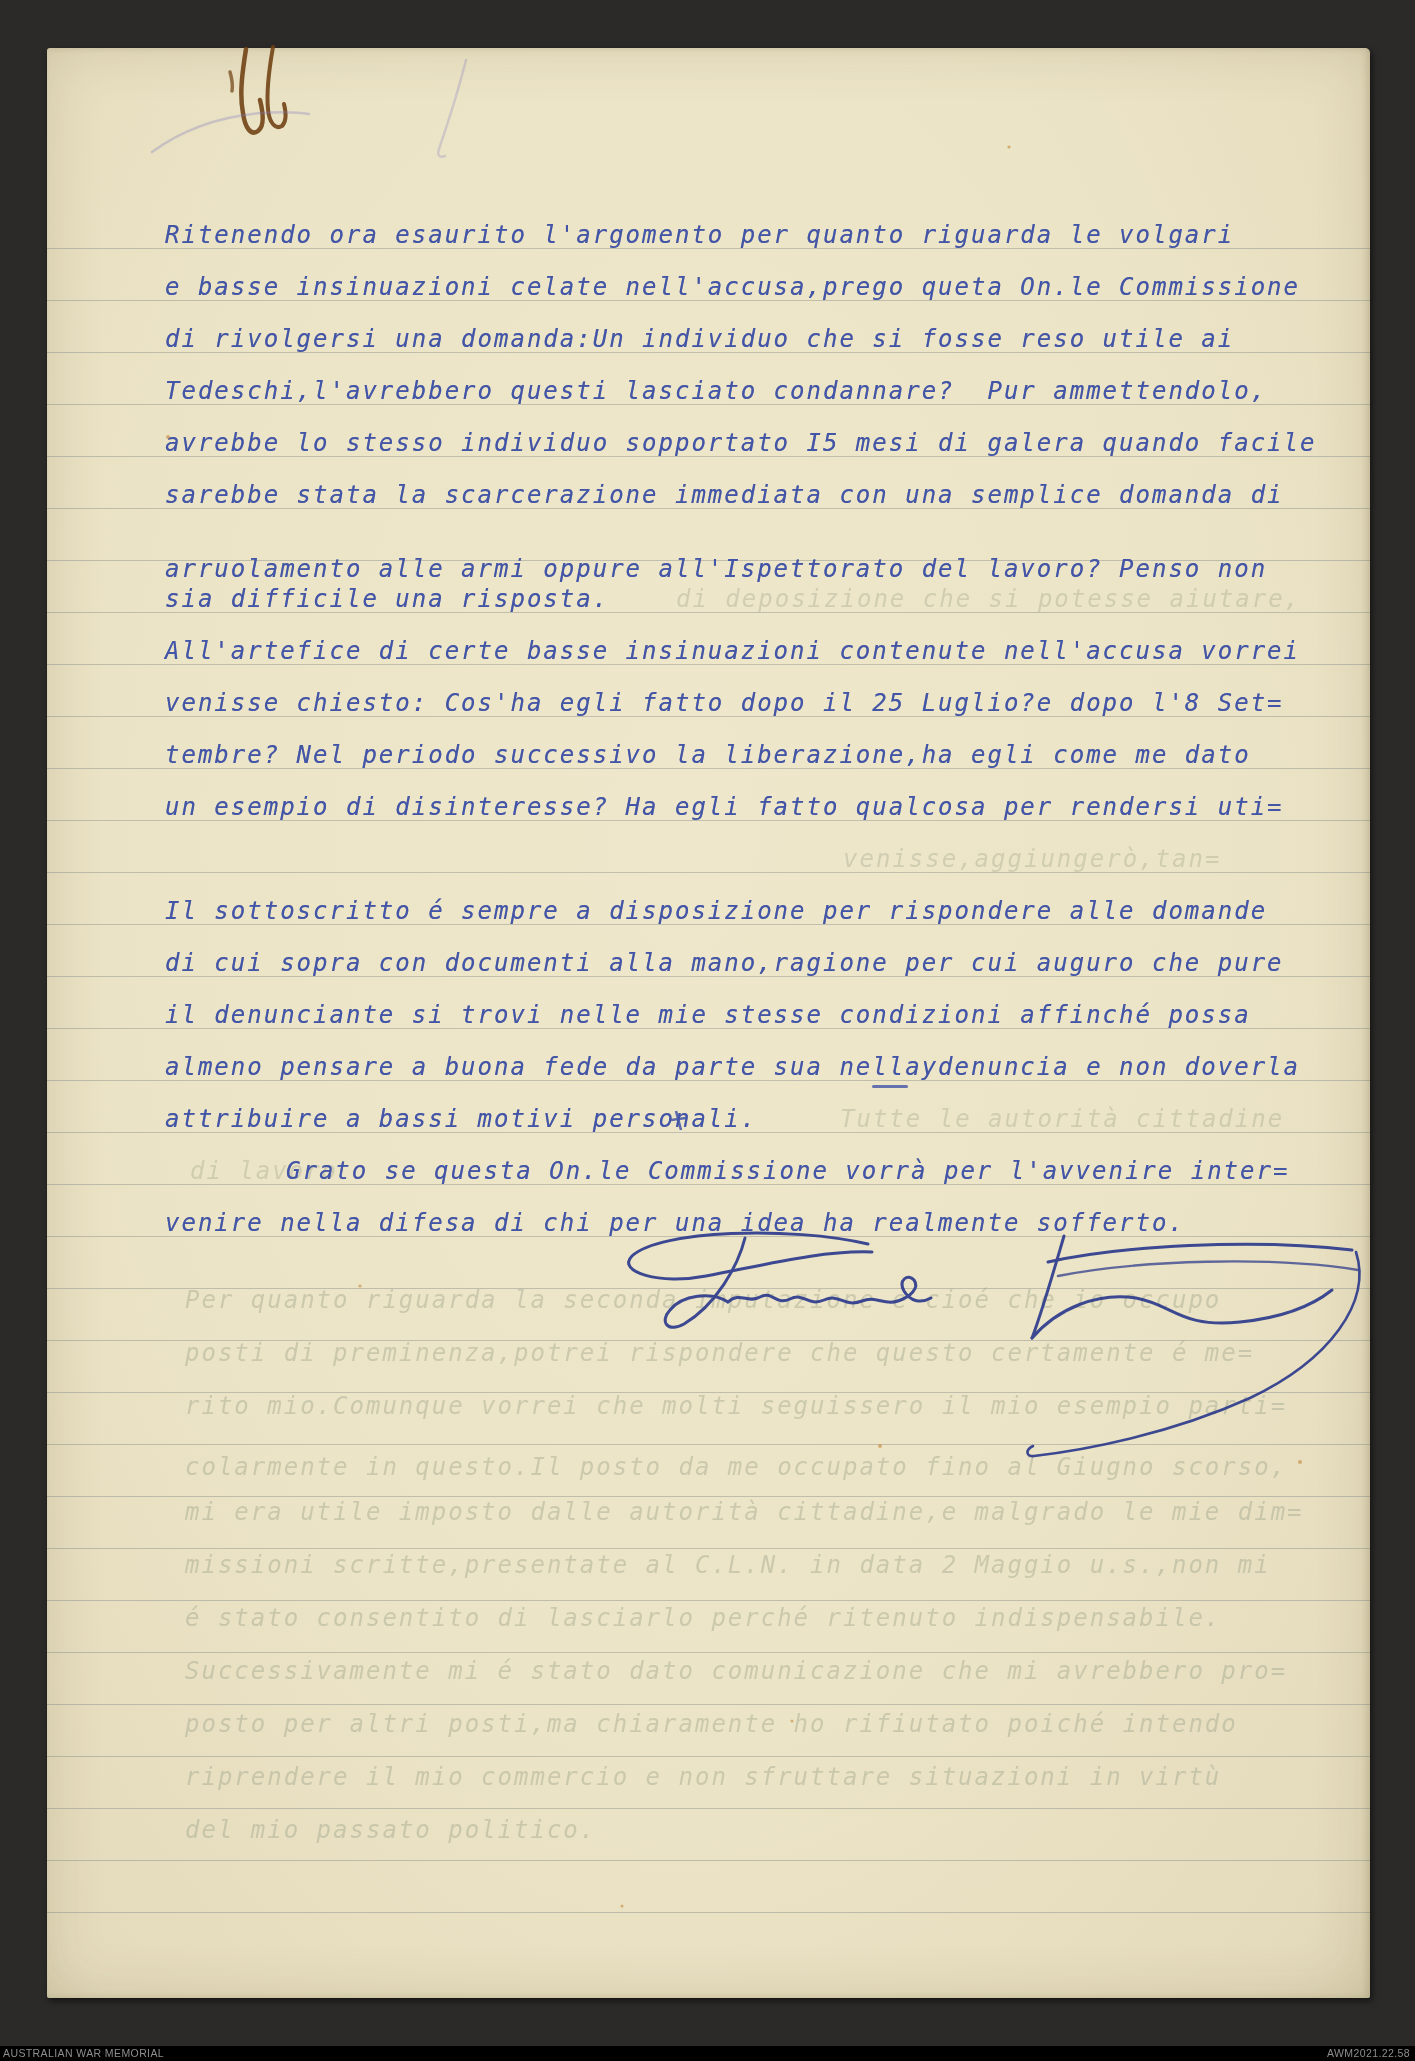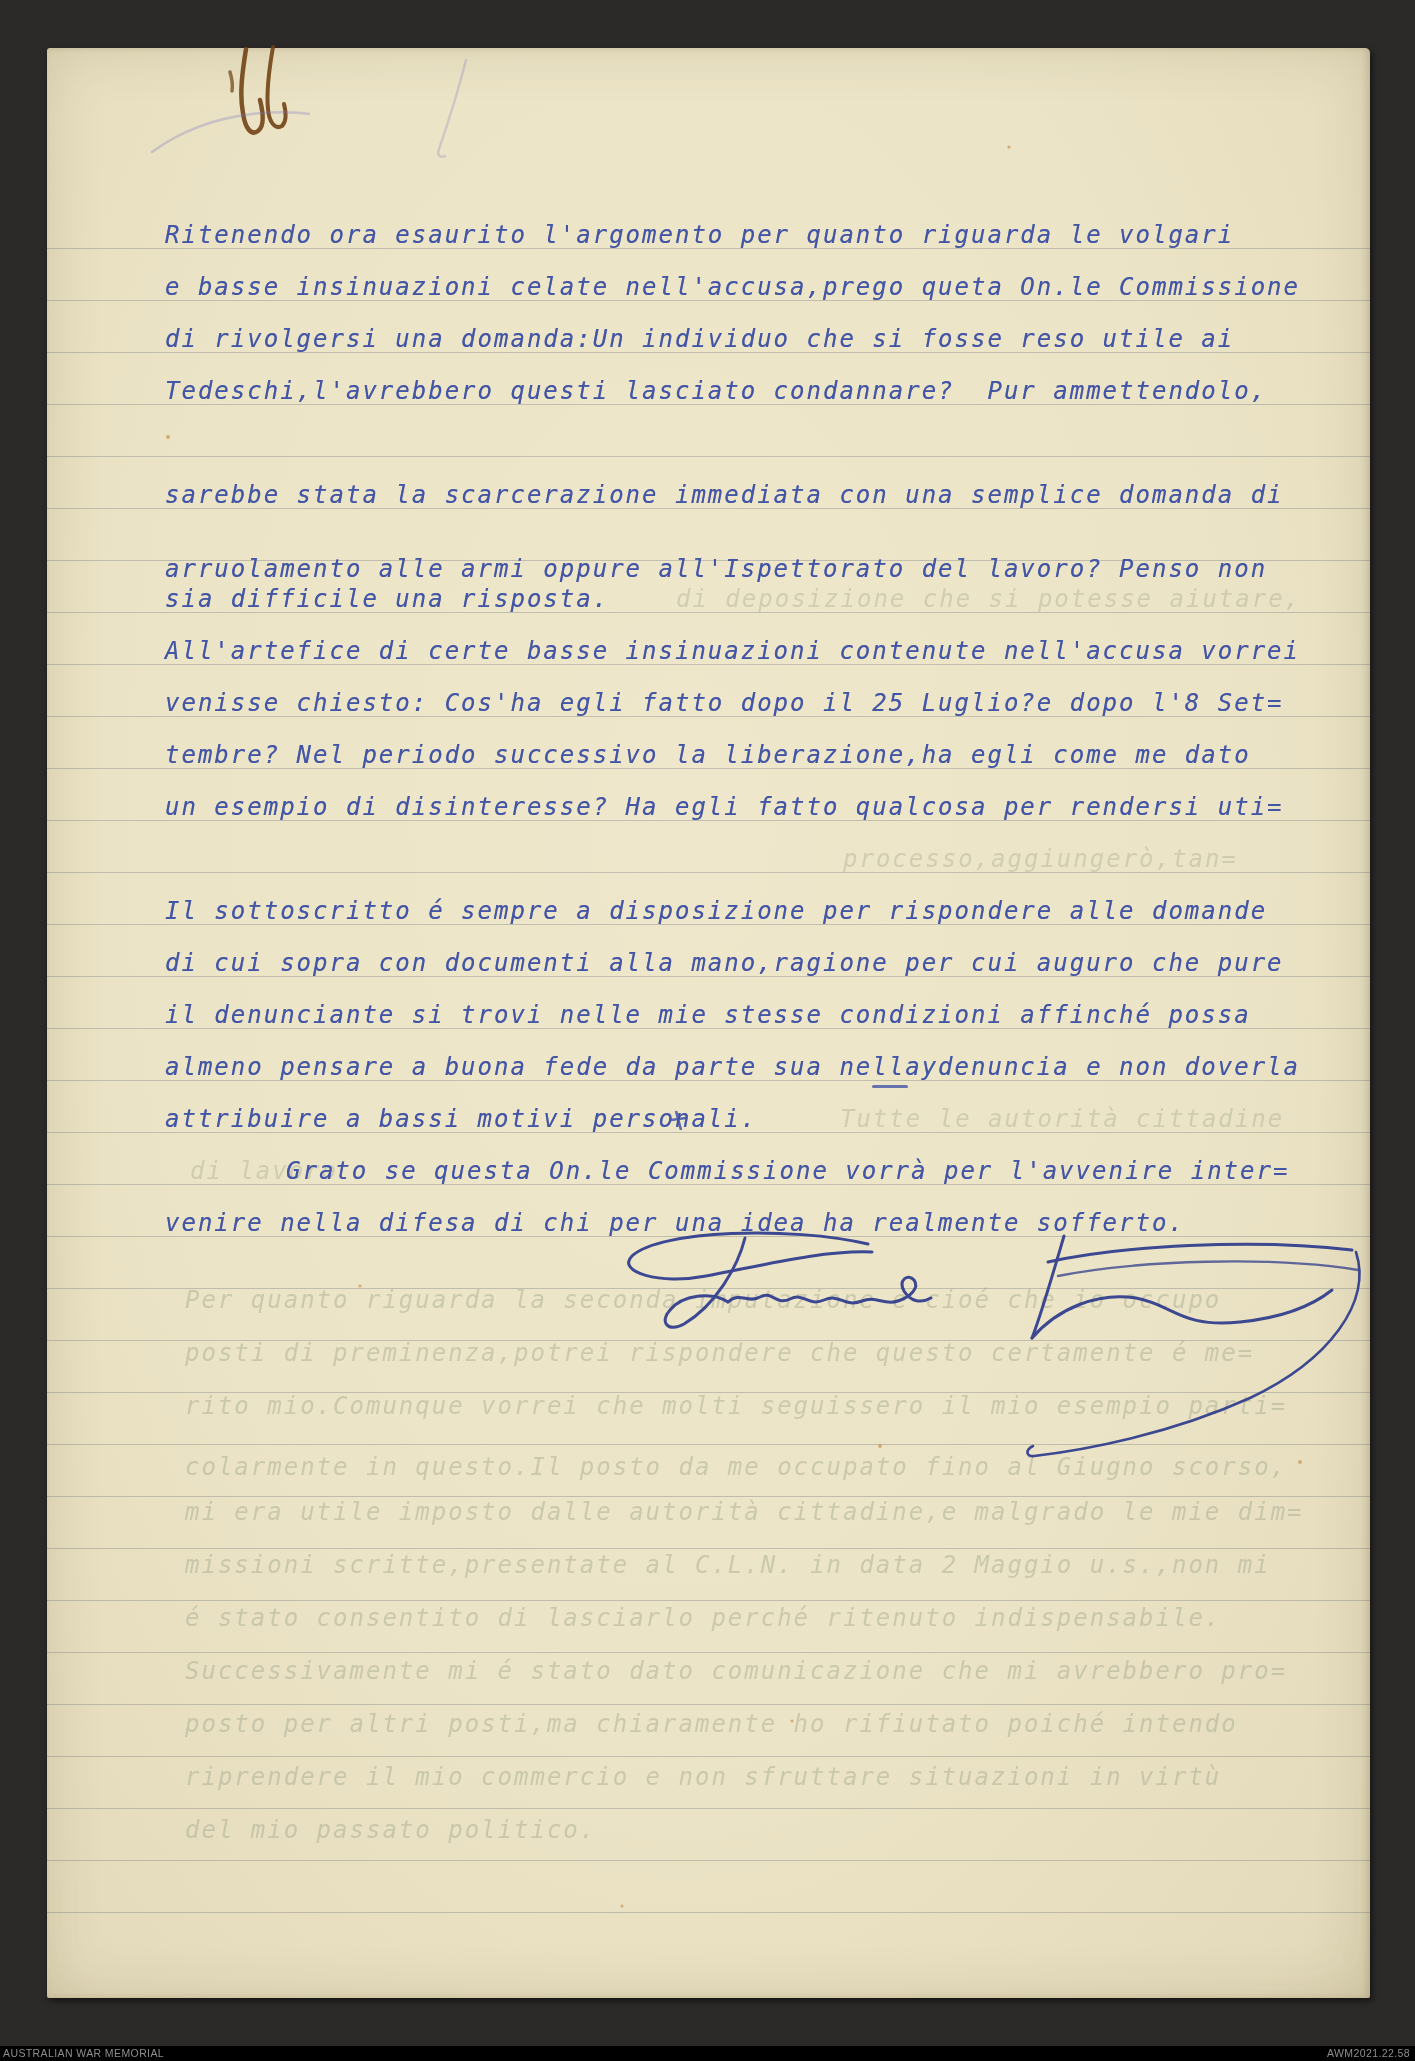--- a/index.html
+++ b/index.html
@@ -71,27 +71,28 @@
       <div class="ghost-line" style="top: 1345px; left: 138px;">rito mio.Comunque vorrei che molti seguissero il mio esempio parti=</div>
       <div class="ghost-line" style="top: 1398px; left: 138px; margin-top: 8px;">colarmente in questo.Il posto da me occupato fino al Giugno scorso,</div>
       <div class="ghost-line" style="top: 1451px; left: 138px;">mi era utile imposto dalle autorità cittadine,e malgrado le mie dim=</div>
       <div class="ghost-line" style="top: 1504px; left: 138px;">missioni scritte,presentate al C.L.N. in data 2 Maggio u.s.,non mi</div>
       <div class="ghost-line" style="top: 1557px; left: 138px;">é stato consentito di lasciarlo perché ritenuto indispensabile.</div>
       <div class="ghost-line" style="top: 1610px; left: 138px;">Successivamente mi é stato dato comunicazione che mi avrebbero pro=</div>
       <div class="ghost-line" style="top: 1663px; left: 138px;">posto per altri posti,ma chiaramente ho rifiutato poiché intendo</div>
       <div class="ghost-line" style="top: 1716px; left: 138px;">riprendere il mio commercio e non sfruttare situazioni in virtù</div>
       <div class="ghost-line" style="top: 1769px; left: 138px;">del mio passato politico.</div>
       <div class="ghost-fragment" style="top: 538px; left: 629px;">di deposizione che si potesse aiutare,</div>
-      <div class="ghost-fragment" style="top: 798px; left: 796px;">processo,aggiungerò,tan=</div>
+      <div class="ghost-fragment" style="top: 798px; left: 796px;">venisse,aggiungerò,tan=</div>
       <div class="ghost-fragment" style="top: 1058px; left: 793px;">Tutte le autorità cittadine</div>
       <div class="ghost-fragment" style="top: 1110px; left: 143px;">di lavoro</div>
       <div class="typed-line" style="top: 174px; left: 118px;">Ritenendo ora esaurito l'argomento per quanto riguarda le volgari</div>
       <div class="typed-line" style="top: 226px; left: 118px;">e basse insinuazioni celate nell'accusa,prego queta On.le Commissione</div>
       <div class="typed-line" style="top: 278px; left: 118px;">di rivolgersi una domanda:Un individuo che si fosse reso utile ai</div>
       <div class="typed-line" style="top: 330px; left: 118px;">Tedeschi,l'avrebbero questi lasciato condannare?  Pur ammettendolo,</div>
+      <div class="typed-line" style="top: 382px; left: 118px;">avrebbe lo stesso individuo sopportato I5 mesi di galera quando facile</div>
       <div class="typed-line" style="top: 434px; left: 118px;">sarebbe stata la scarcerazione immediata con una semplice domanda di</div>
       <div class="typed-line" style="top: 508px; left: 118px;">arruolamento alle armi oppure all'Ispettorato del lavoro? Penso non</div>
       <div class="typed-line" style="top: 538px; left: 118px;">sia difficile una risposta.</div>
       <div class="typed-line" style="top: 590px; left: 118px;">All'artefice di certe basse insinuazioni contenute nell'accusa vorrei</div>
       <div class="typed-line" style="top: 642px; left: 118px;">venisse chiesto: Cos'ha egli fatto dopo il 25 Luglio?e dopo l'8 Set=</div>
       <div class="typed-line" style="top: 694px; left: 118px;">tembre? Nel periodo successivo la liberazione,ha egli come me dato</div>
       <div class="typed-line" style="top: 746px; left: 118px;">un esempio di disinteresse? Ha egli fatto qualcosa per rendersi uti=</div>
       <div class="typed-line" style="top: 850px; left: 118px;">Il sottoscritto é sempre a disposizione per rispondere alle domande</div>
       <div class="typed-line" style="top: 902px; left: 118px;">di cui sopra con documenti alla mano,ragione per cui auguro che pure</div>
       <div class="typed-line" style="top: 954px; left: 118px;">il denunciante si trovi nelle mie stesse condizioni affinché possa</div>

